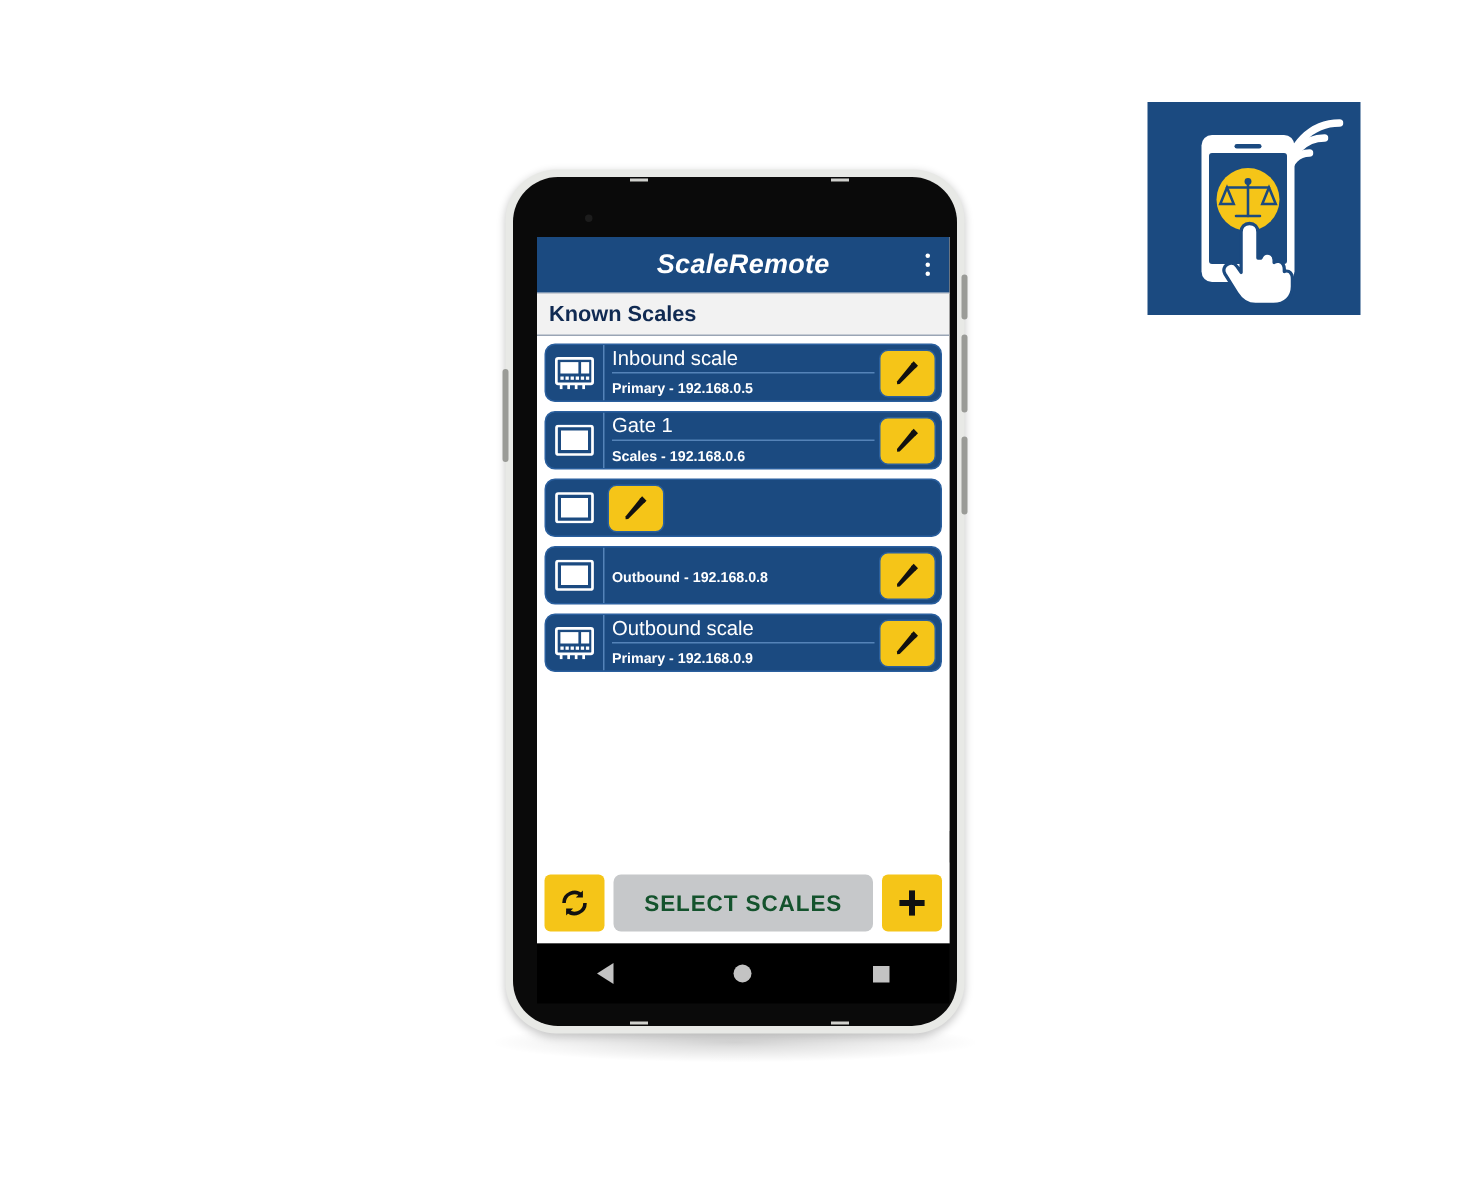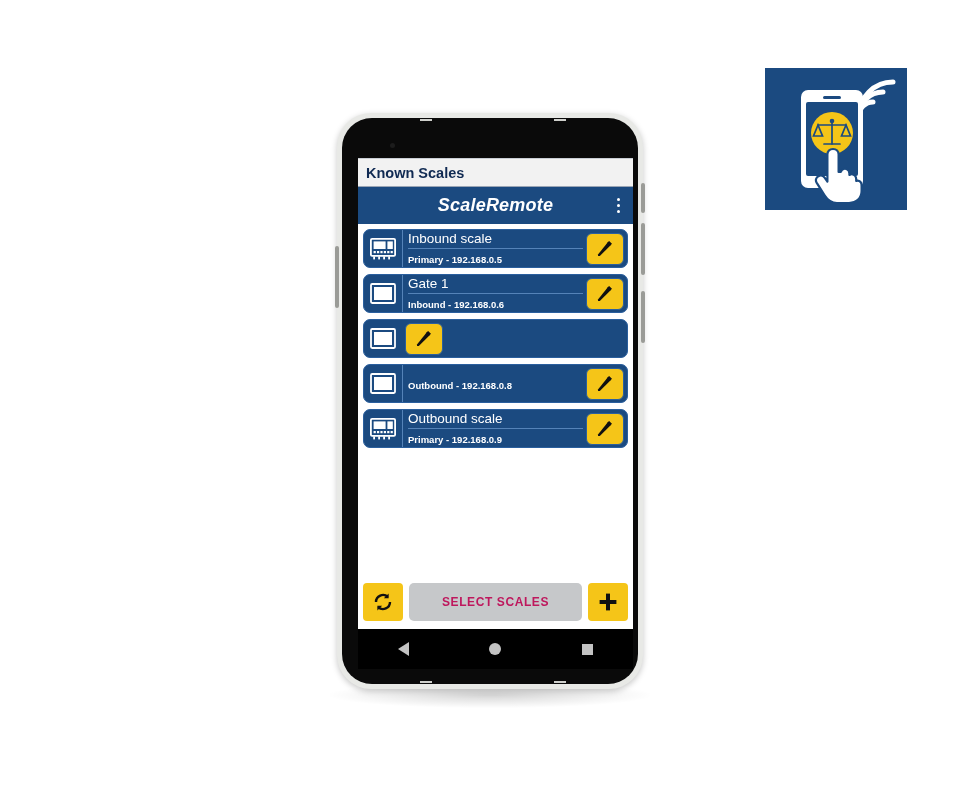--- a/index.html
+++ b/index.html
@@ -290,22 +290,22 @@
     flex: 1 1 auto;
     height: 38px;
     background: #c6c8ca;
     border-radius: 5px;
     display: flex;
     align-items: center;
     justify-content: center;
     cursor: pointer;
   }
   #select-scales-label {
-    color: #be185d;
-    font-size: 12px;
+    color: #14532d;
+    font-size: 15px;
     font-weight: bold;
     letter-spacing: 0.6px;
   }
 
   
   #nav-bar {
     position: absolute;
     left: 16px;
     top: 511px;
     width: 275px;
@@ -391,31 +391,31 @@
 
     <div id="phone-inner">
       <div class="bezel-mark" id="mark-tl"></div>
       <div class="bezel-mark" id="mark-tr"></div>
       <div class="bezel-mark" id="mark-bl"></div>
       <div class="bezel-mark" id="mark-br"></div>
       <div id="camera-dot"></div>
 
       <div id="screen">
 
-        <div id="section-header">
-          <span id="section-header-label">Known Scales</span>
-        </div>
-
         <div id="title-bar">
           <span id="app-title">ScaleRemote</span>
           <div id="overflow-menu">
             <span></span>
             <span></span>
             <span></span>
           </div>
+        </div>
+
+        <div id="section-header">
+          <span id="section-header-label">Known Scales</span>
         </div>
 
         <div id="scale-list">
 
           <div class="scale-row">
             <div class="row-icon">
               <svg width="26" height="22" viewBox="0 0 26 22">
                 <rect x="0.9" y="0.9" width="24.2" height="17" rx="1.2" fill="none" stroke="#ffffff" stroke-width="1.8"></rect>
                 <rect x="3.6" y="3.4" width="12" height="7.6" fill="#ffffff"></rect>
                 <rect x="17.4" y="3.4" width="5.4" height="7.6" fill="#ffffff"></rect>
@@ -449,21 +449,21 @@
 
           <div class="scale-row">
             <div class="row-icon">
               <svg width="26" height="21" viewBox="0 0 26 21">
                 <rect x="1" y="1" width="24" height="19" rx="1.2" fill="none" stroke="#ffffff" stroke-width="1.8"></rect>
                 <rect x="4" y="4" width="18" height="13" fill="#ffffff"></rect>
               </svg>
             </div>
             <div class="row-text">
               <div class="row-title">Gate 1</div>
-              <div class="row-sub">Inbound - 192.168.0.6</div>
+              <div class="row-sub">Scales - 192.168.0.6</div>
             </div>
             <div class="row-edit">
               <svg width="20" height="20" viewBox="0 0 20 20">
                 <path d="M3 15.4 L3.1 17.1 L4.8 17 L15.9 5.9 L13 3 Z" fill="#111111"></path>
                 <path d="M14.1 1.9 L17 4.8 L15.3 6.5 L12.4 3.6 Z" fill="#111111"></path>
               </svg>
             </div>
           </div>
 
           <div class="scale-row">

